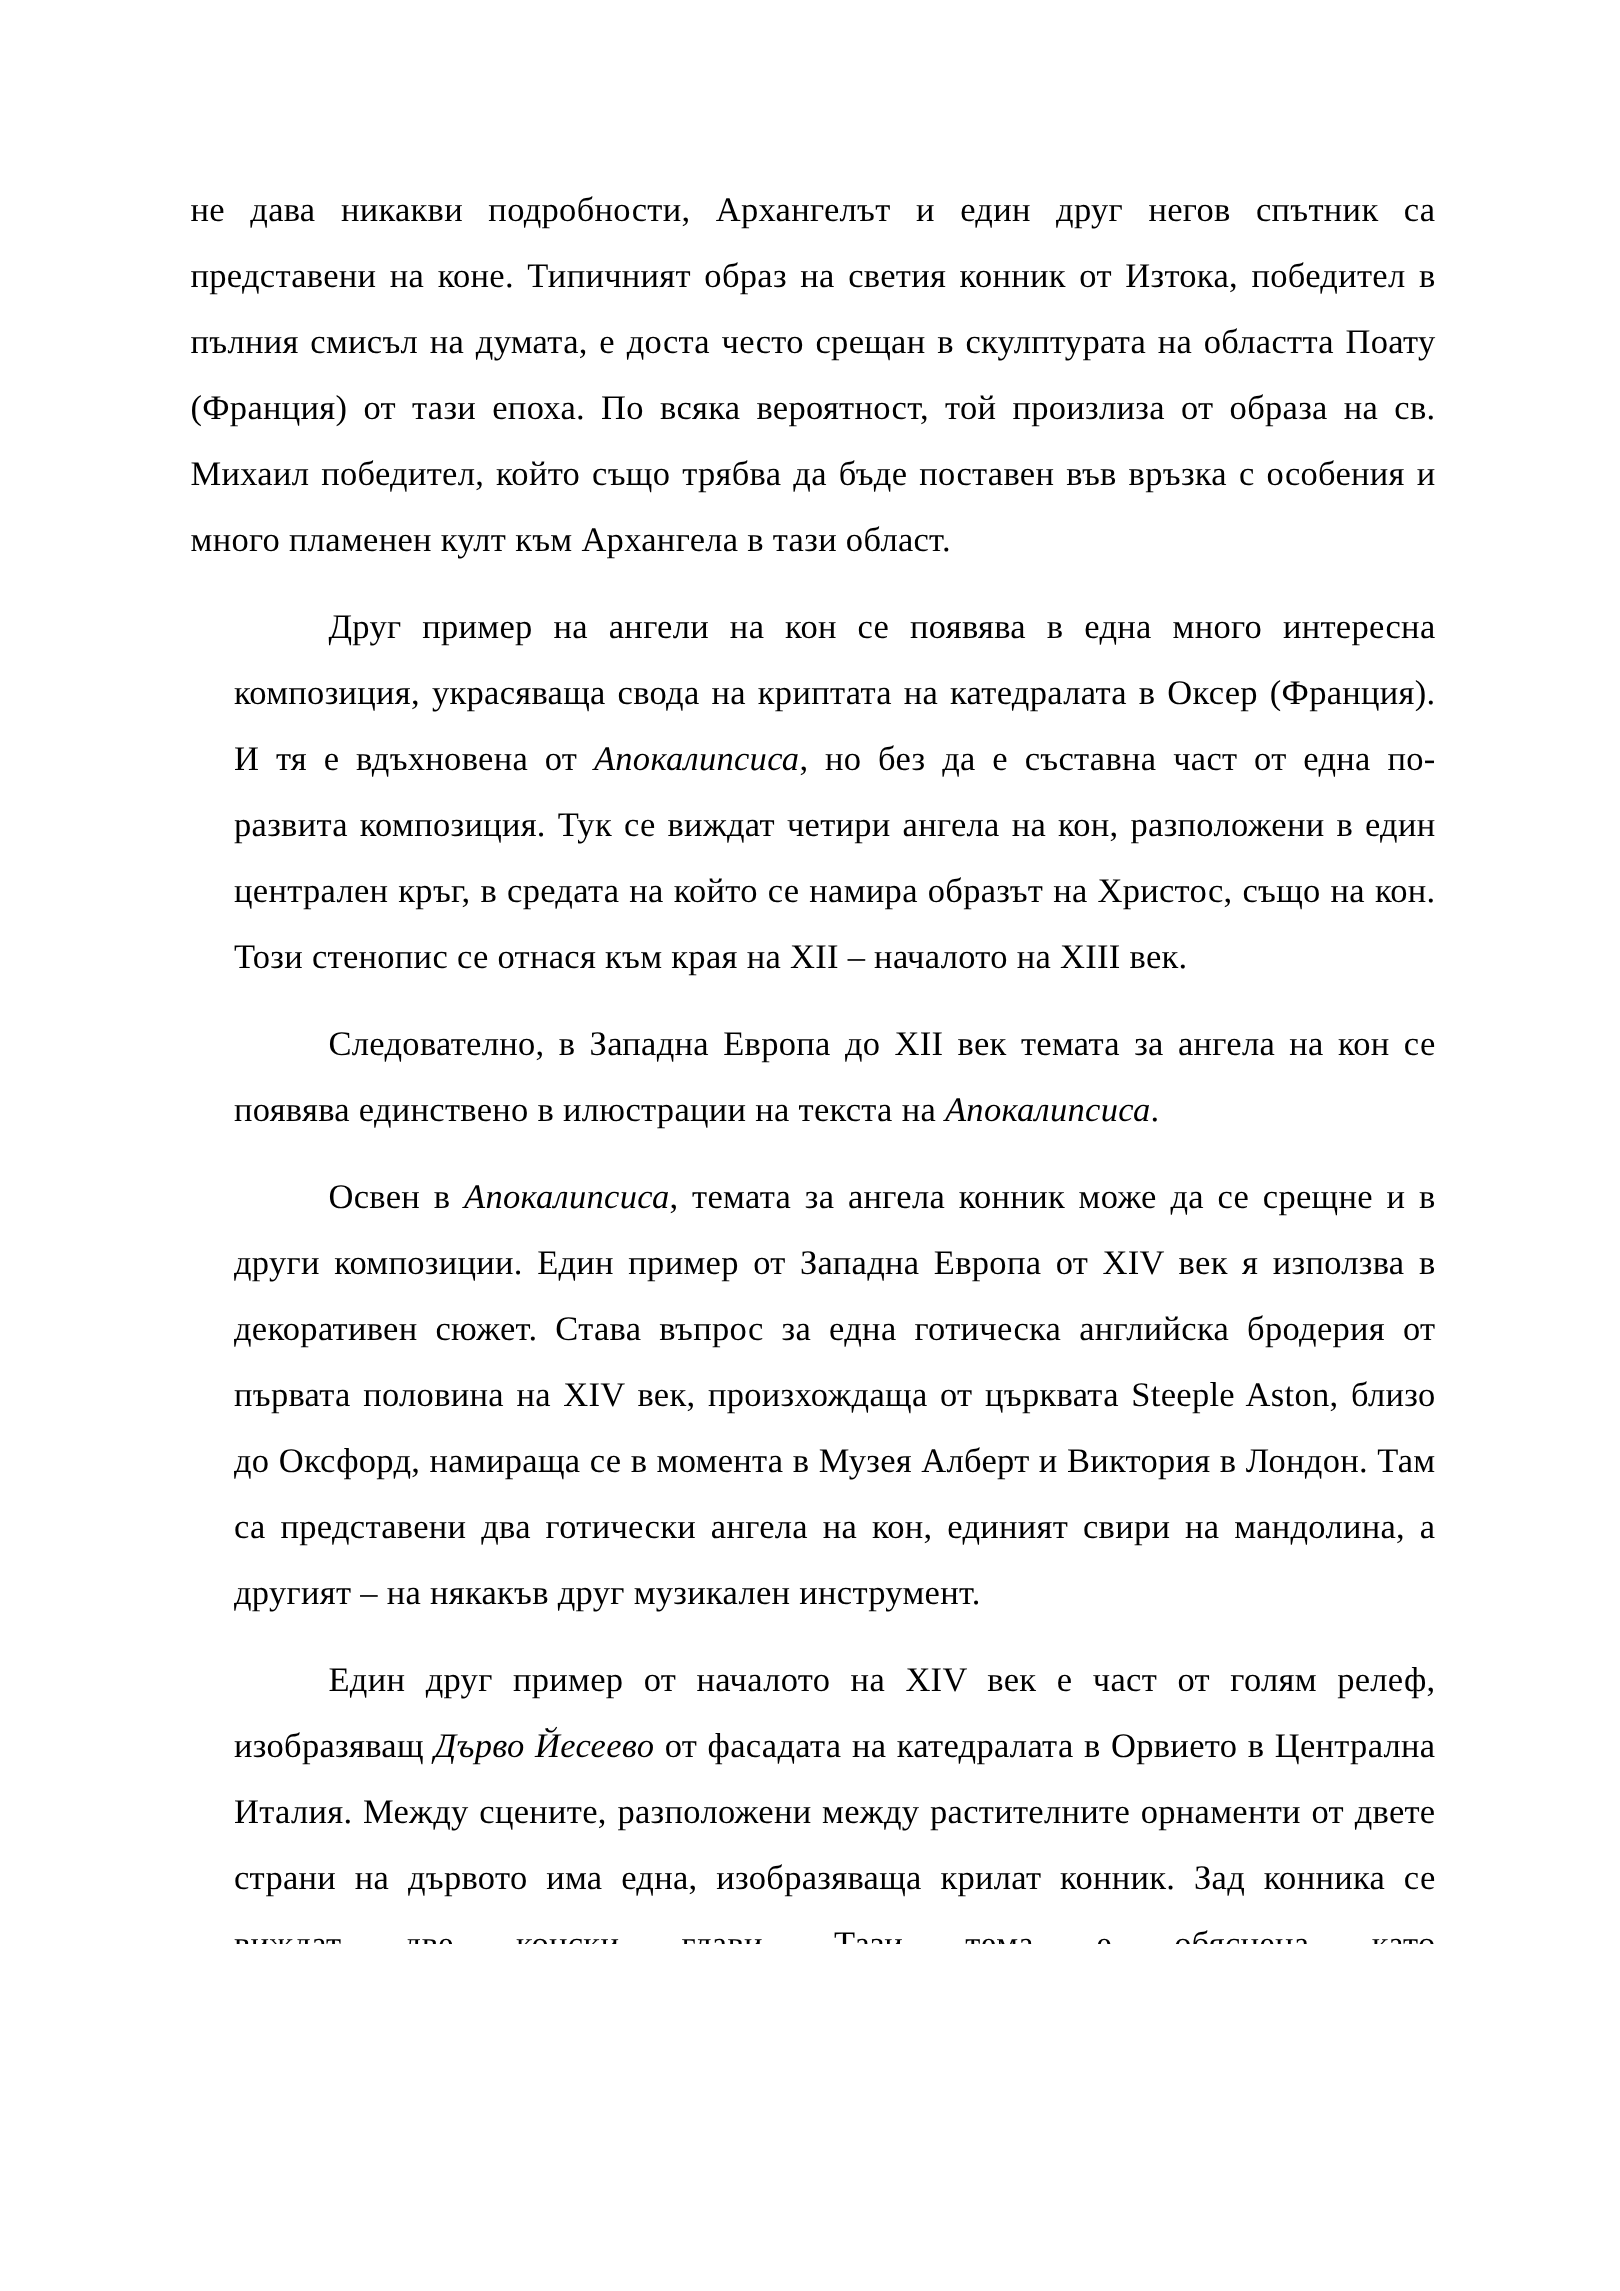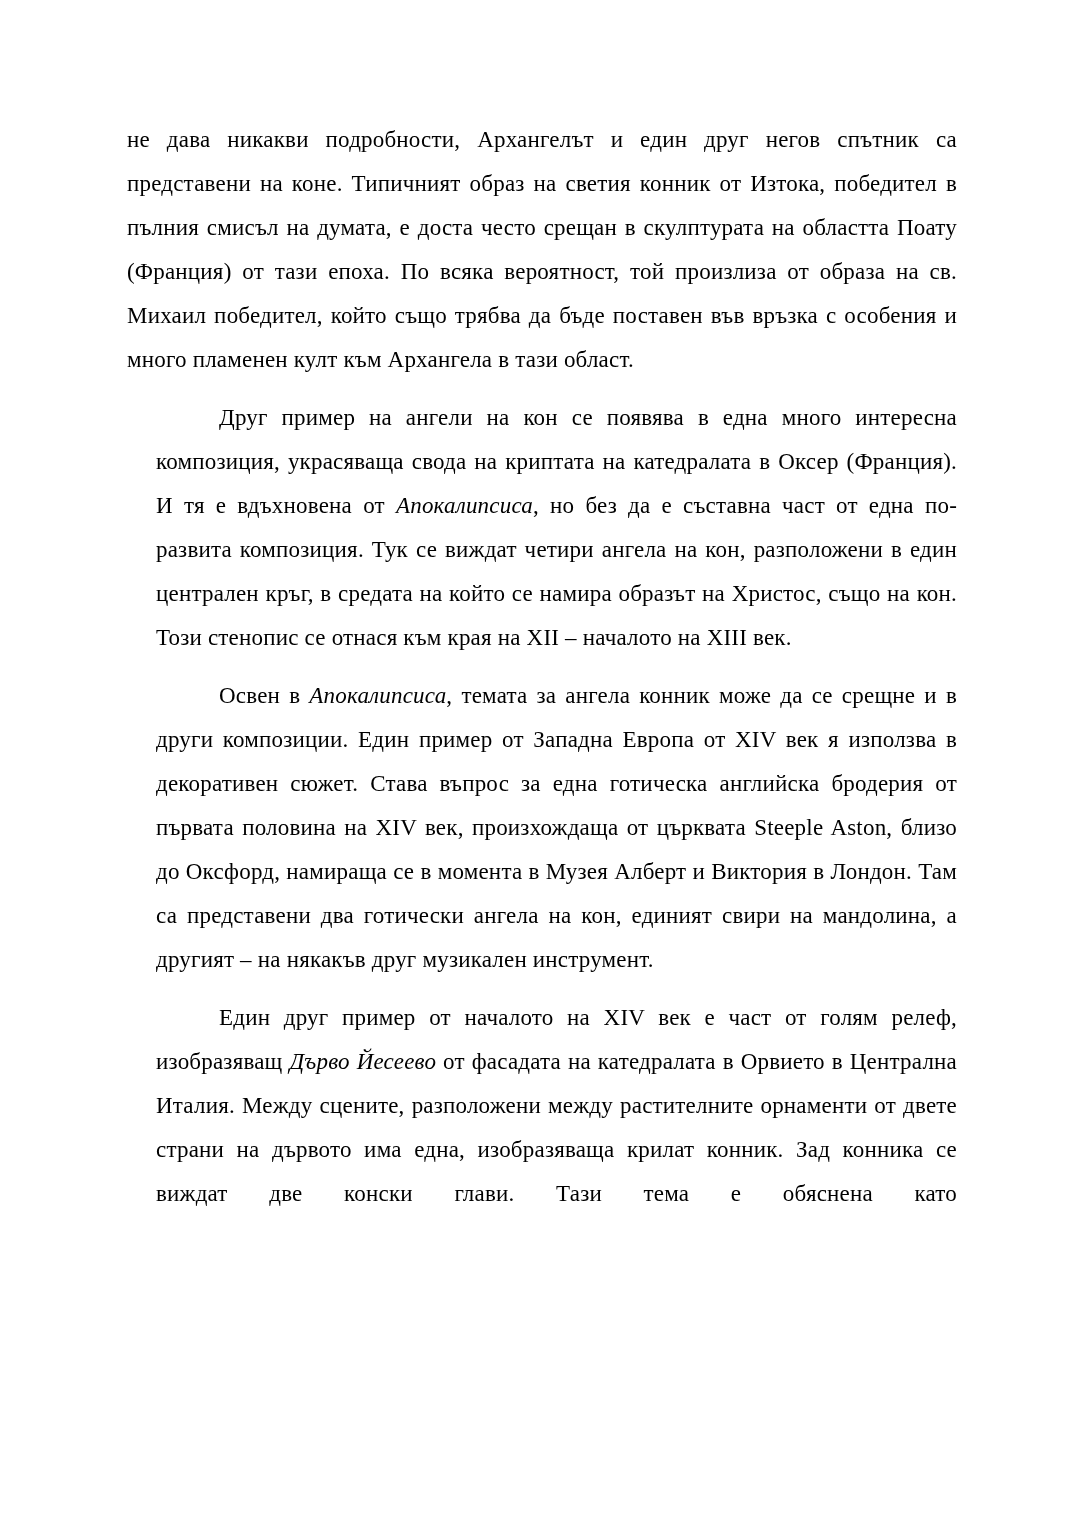--- a/index.html
+++ b/index.html
@@ -56,17 +56,18 @@
     color: #a16207;
   }
 </style>
 </head>
 <body>
 
 <div class="page">
   <div class="text-column">
       <p class="para"><span>не дава никакви подробности, Архангелът и един друг негов спътник са представени на коне. Типичният образ на светия конник от Изтока, победител в пълния смисъл на думата, е доста често срещан в скулптурата на областта Поату (Франция) от тази епоха. По всяка вероятност, той произлиза от образа на св. Михаил победител, който също трябва да бъде поставен във връзка с особения и много пламенен култ към Архангела в тази област.</span></p>
       <p class="para indent"><span>Друг пример на ангели на кон се появява в една много интересна композиция, украсяваща свода на криптата на катедралата в Оксер (Франция). И тя е вдъхновена от </span><span class="italic">Апокалипсиса</span><span>, но без да е съставна част от една по-развита композиция. Тук се виждат четири ангела на кон, разположени в един централен кръг, в средата на който се намира образът на Христос, също на кон. Този стенопис се отнася към края на XII – началото на XIII век.</span></p>
+      <p class="para indent"><span>Следователно, в Западна Европа до XII век темата за ангела на кон се появява единствено в илюстрации на текста на </span><span class="italic">Апокалипсиса</span><span>.</span></p>
       <p class="para indent"><span>Освен в </span><span class="italic">Апокалипсиса</span><span>, темата за ангела конник може да се срещне и в други композиции. Един пример от Западна Европа от XIV век я използва в декоративен сюжет. Става въпрос за една готическа английска бродерия от първата половина на XIV век, произхождаща от църквата Steeple Aston, близо до Оксфорд, намираща се в момента в Музея Алберт и Виктория в Лондон. Там са представени два готически ангела на кон, единият свири на мандолина, а другият – на някакъв друг музикален инструмент.</span></p>
       <p class="para indent justify-last"><span>Един друг пример от началото на XIV век е част от голям релеф, изобразяващ </span><span class="italic">Дърво Йесеево</span><span> от фасадата на катедралата в Орвието в Централна Италия. Между сцените, разположени между растителните орнаменти от двете страни на дървото има една, изобразяваща крилат конник. Зад конника се виждат две конски глави. Тази тема е обяснена като</span></p>
     </div>
   <div class="page-number">35</div>
 </div>
 
 </body></html>

